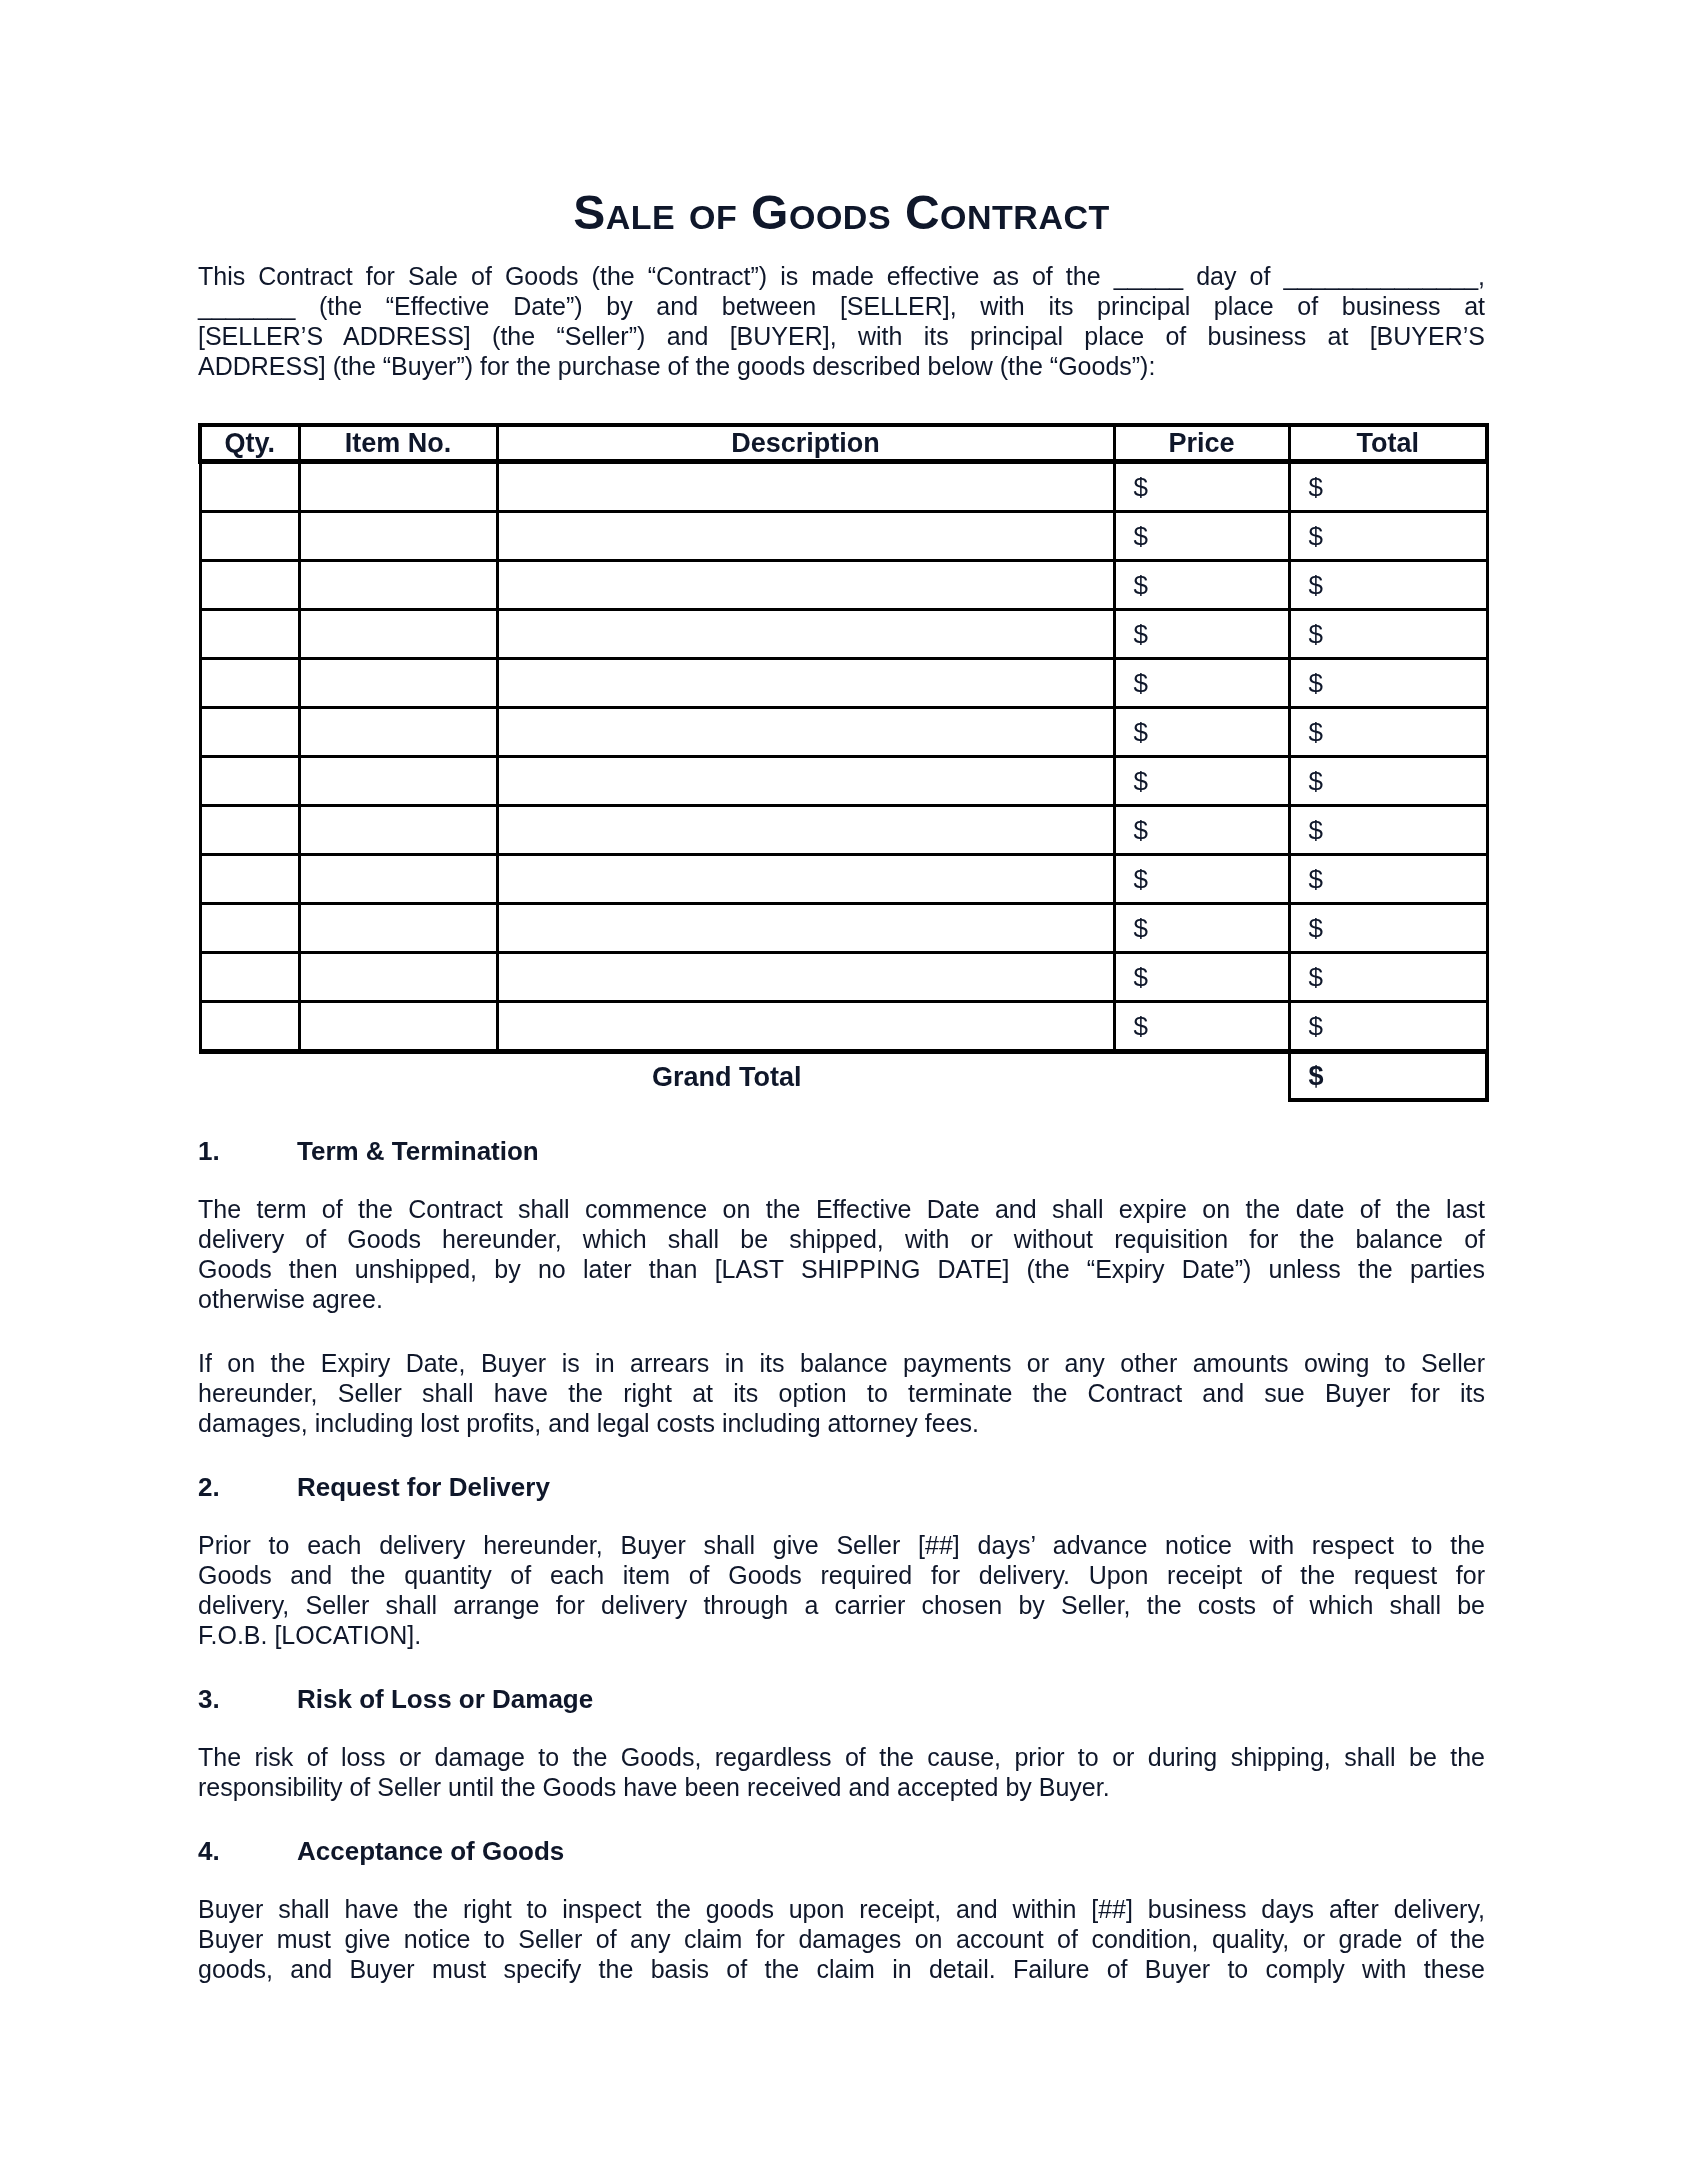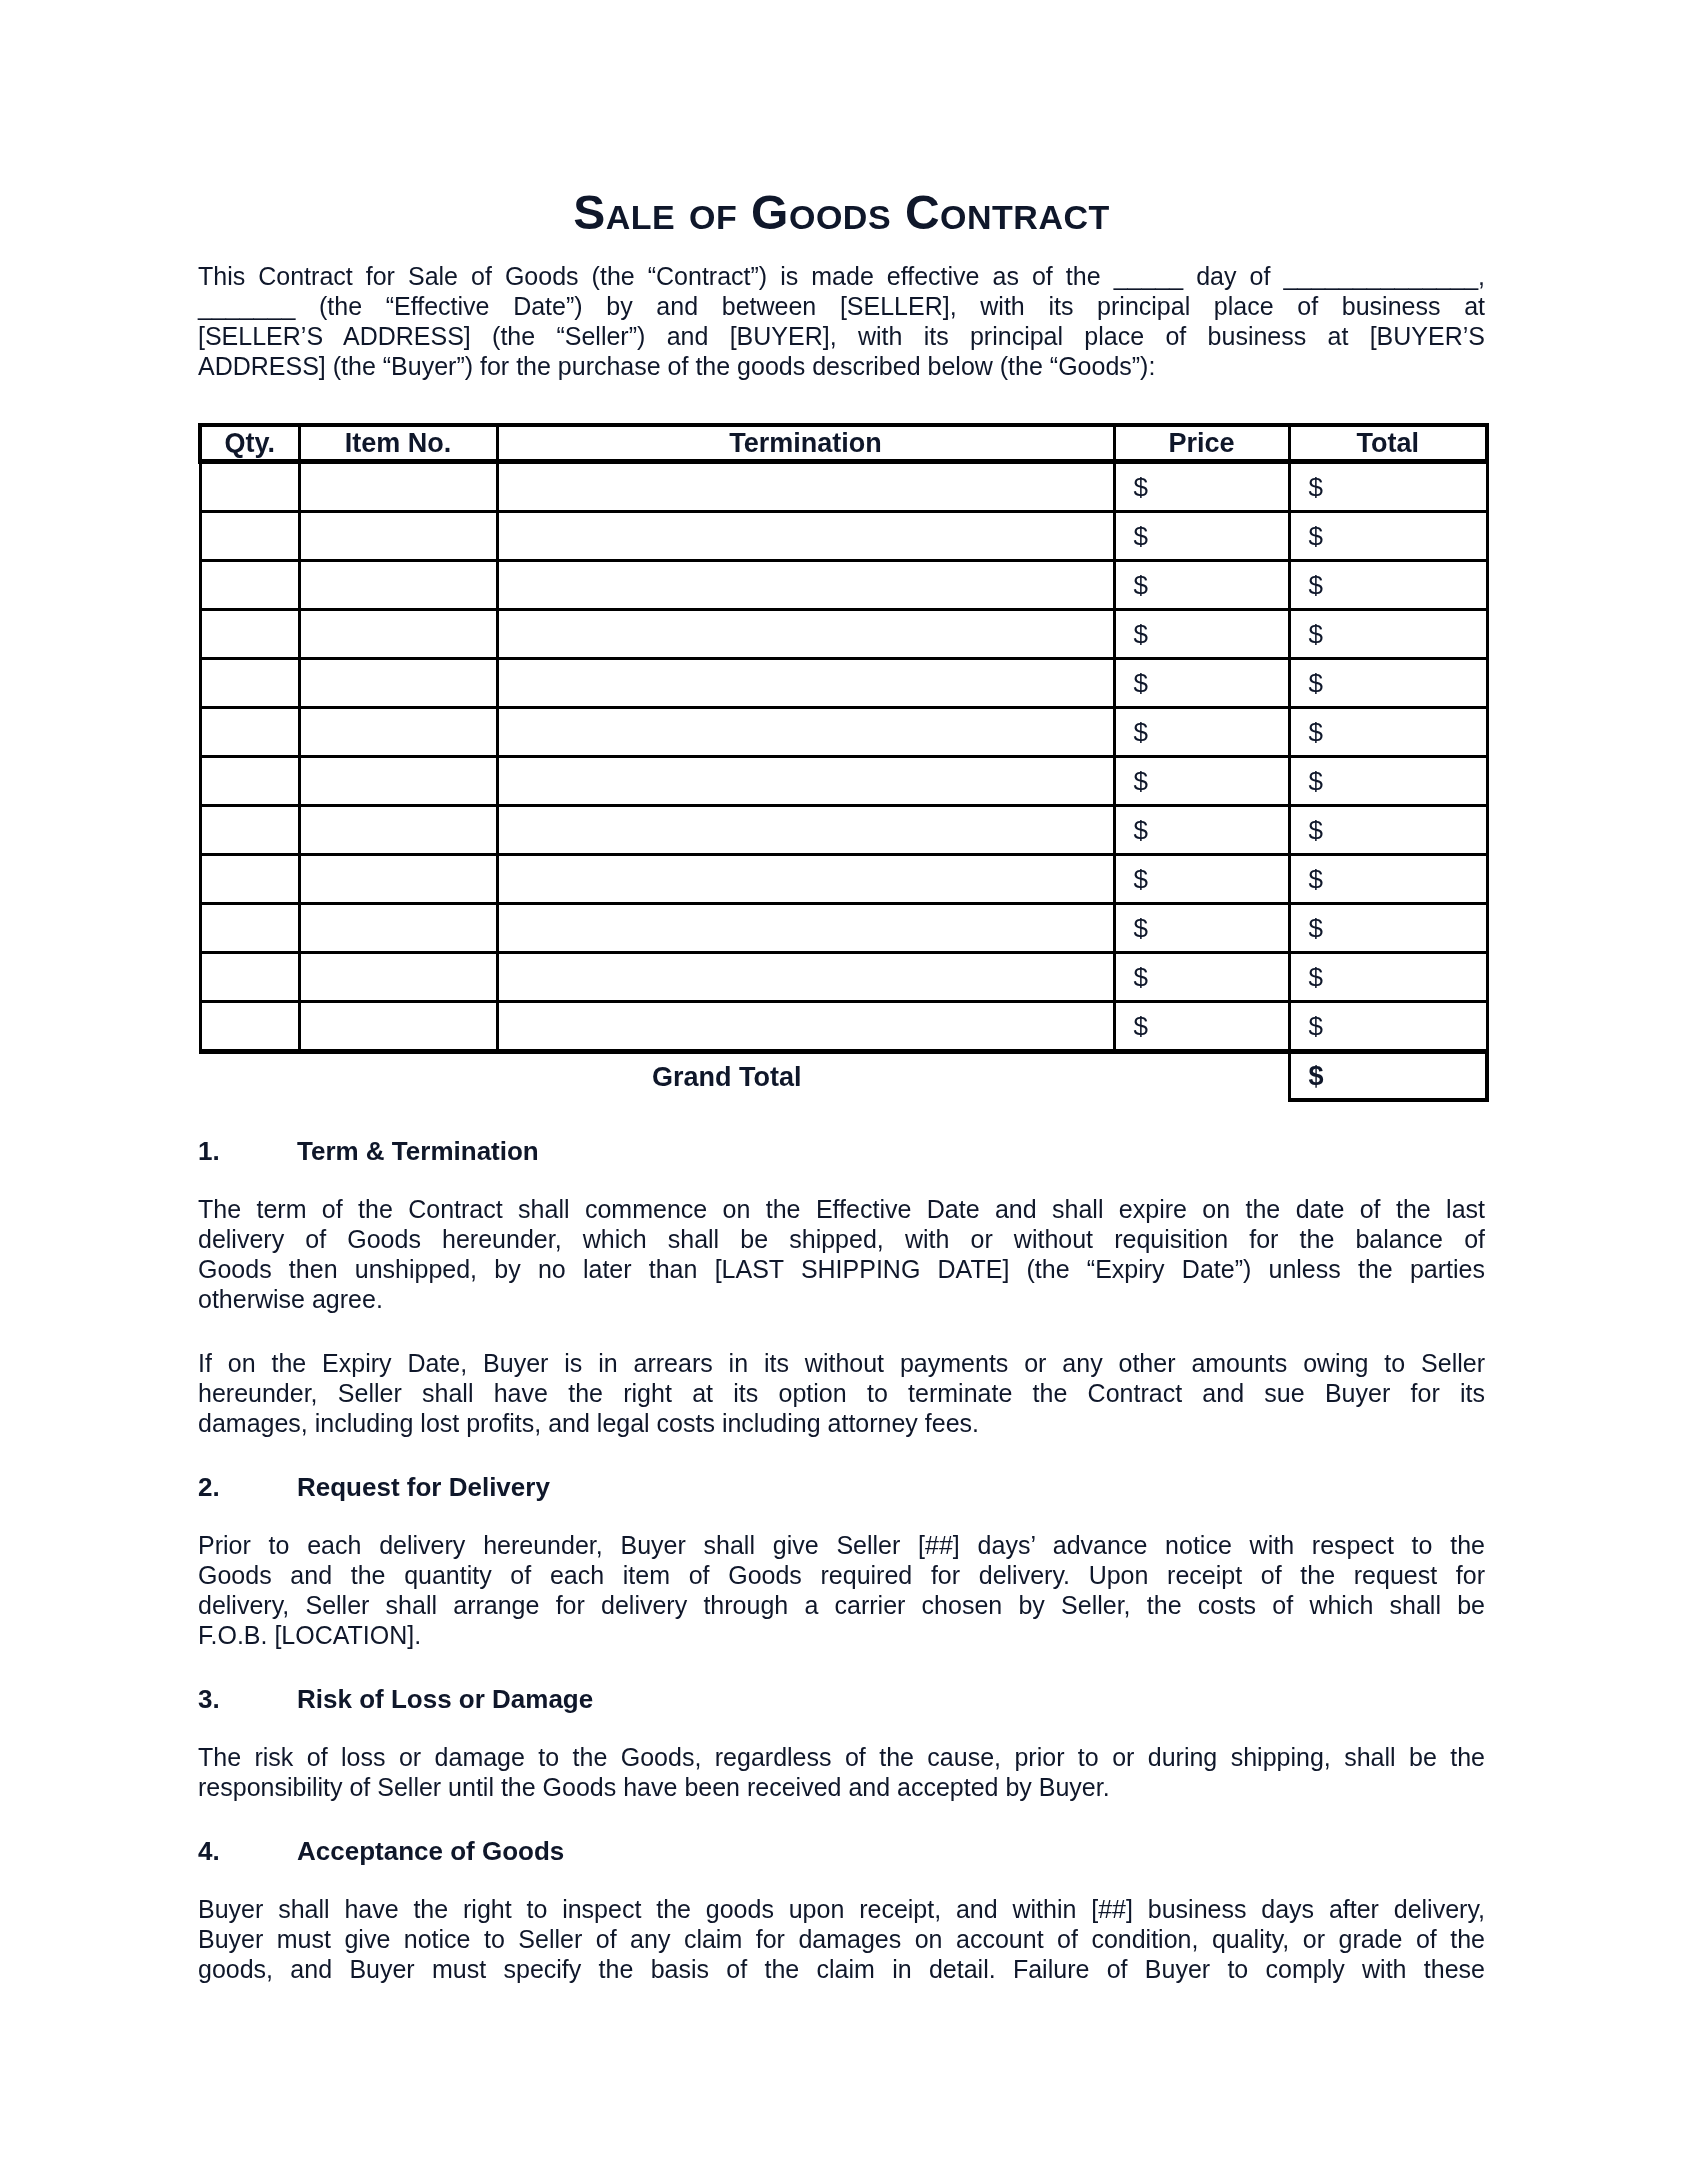--- a/index.html
+++ b/index.html
@@ -108,21 +108,21 @@
         <col style="width:99px">
           <col style="width:198px">
           <col style="width:617px">
           <col style="width:175px">
           <col style="width:198px">
       </colgroup>
       <thead>
         <tr>
           <th class="c0">Qty.</th>
           <th class="c1">Item No.</th>
-          <th class="c2">Termination</th>
+          <th class="c2">Description</th>
           <th class="c3">Price</th>
           <th class="c4">Total</th>
         </tr>
       </thead>
       <tbody id="goods-tbody">
           <tr>
             <td class="cell c0"></td>
             <td class="cell c1"></td>
             <td class="cell c2"></td>
             <td class="cell c3 money">$</td>
@@ -219,21 +219,21 @@
           <span class="sec-num">1.</span>
           <span>Term &amp; Termination</span>
         </div>
         <div class="para">
           <div class="line">The term of the Contract shall commence on the Effective Date and shall expire on the date of the last</div>
           <div class="line">delivery of Goods hereunder, which shall be shipped, with or without requisition for the balance of</div>
           <div class="line">Goods then unshipped, by no later than [LAST SHIPPING DATE] (the “Expiry Date”) unless the parties</div>
           <div class="line last">otherwise agree.</div>
         </div>
         <div class="para">
-          <div class="line">If on the Expiry Date, Buyer is in arrears in its without payments or any other amounts owing to Seller</div>
+          <div class="line">If on the Expiry Date, Buyer is in arrears in its balance payments or any other amounts owing to Seller</div>
           <div class="line">hereunder, Seller shall have the right at its option to terminate the Contract and sue Buyer for its</div>
           <div class="line last">damages, including lost profits, and legal costs including attorney fees.</div>
         </div>
         <div class="sec-head">
           <span class="sec-num">2.</span>
           <span>Request for Delivery</span>
         </div>
         <div class="para">
           <div class="line">Prior to each delivery hereunder, Buyer shall give Seller [##] days’ advance notice with respect to the</div>
           <div class="line">Goods and the quantity of each item of Goods required for delivery. Upon receipt of the request for</div>

